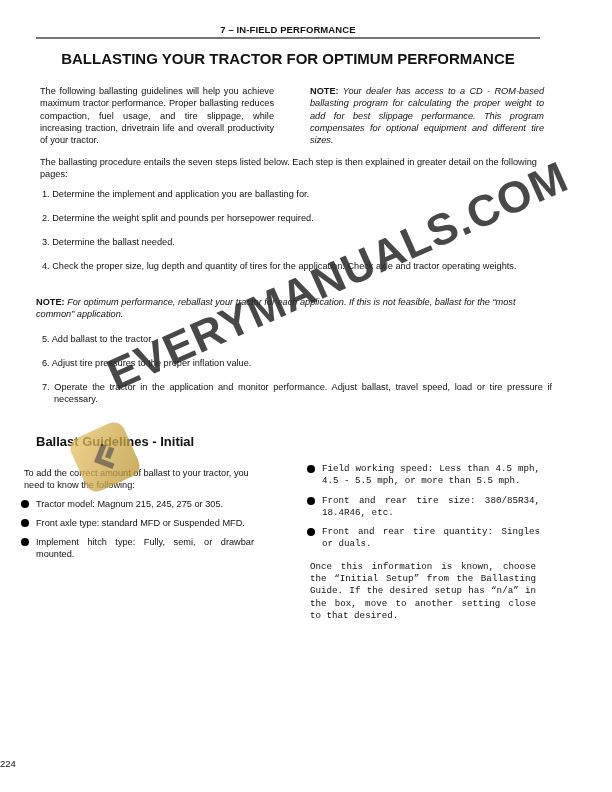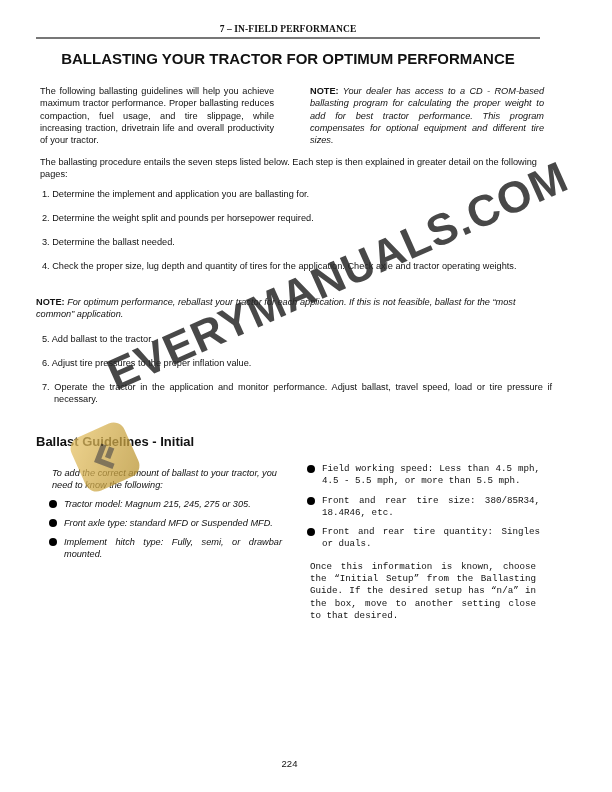--- a/index.html
+++ b/index.html
@@ -1,51 +1,51 @@
 <!DOCTYPE html>
 <html><head>
 <meta charset="utf-8">
 <style>
   html, body { margin:0; padding:0; background:#ffffff; }
   body { width:612px; height:792px; position:relative; overflow:hidden;
          font-family:"Liberation Sans", sans-serif; color:#111; }
   .header-title { position:absolute; top:24px; left:36px; width:504px; text-align:center;
-         font-size:9.5px; font-weight:bold; letter-spacing:0.1px;font-family:Liberation Serif, serif; }
+         font-size:9.5px; font-weight:bold; letter-spacing:0.1px; }
   .header-rule { position:absolute; top:37px; left:36px; width:504px; height:2px; background:#777; }
   .page-title { position:absolute; top:50px; left:36px; width:504px; text-align:center;
          font-size:15px; font-weight:bold; }
   .p { font-size:9.2px; line-height:12.3px; margin:4px; }
   .intro-left { position:absolute; top:81px; left:36px; width:234px; text-align:justify; }
   .intro-right { position:absolute; top:81px; left:306px; width:234px; text-align:justify; font-style:italic; }
   .intro-right b { font-style:normal; }
   .procedure { position:absolute; top:152px; left:36px; width:504px; }
   .step { position:absolute; left:42px; width:498px; font-size:9.2px; line-height:12.3px; padding-left:12px; text-indent:-12px; text-align:justify; }
   .note2 { position:absolute; top:296px; left:36px; width:504px; font-size:9.2px; line-height:12.3px; font-style:italic; }
   .note2 b { font-style:normal; }
   .section-title { position:absolute; top:434px; left:36px; font-size:13px; font-weight:bold;text-align:right; }
-  .col-left { position:absolute; top:463px; left:48px; width:234px;font-style:italic; }
+  .col-left { position:absolute; top:463px; left:20px; width:234px; }
   .col-right { position:absolute; top:463px; left:306px; width:234px;font-family:Liberation Mono, monospace; }
   .bullet { position:relative; padding-left:16px; font-size:9.2px; line-height:12.3px; margin-bottom:7px; text-align:justify; }
   .bullet .dot { position:absolute; left:1px; top:2px; width:8px; height:8px; border-radius:50%; background:#000; }
-  .page-num { position:absolute; top:758px; left:0; width:579px; text-align:center; font-size:9.5px; }
+  .page-num { position:absolute; top:758px; left:0; width:579px; text-align:left; font-size:9.5px; }
   .wm-text { position:absolute; left:110px; top:352px; font-size:44px; font-weight:bold; color:rgba(40,40,40,0.85);
          transform:rotate(-24deg); transform-origin:left center; letter-spacing:1px; white-space:nowrap; }
   .wm-logo { position:absolute; left:76px; top:428px; width:58px; height:58px; border-radius:12px;
          background:linear-gradient(135deg,#e8c468,#b8922e); opacity:0.75; transform:rotate(-24deg); }
   .wm-logo svg { position:absolute; left:9px; top:9px; }
 </style>
 </head>
 <body>
 
 <div class="header-title">7 – IN-FIELD PERFORMANCE</div>
 <div class="header-rule"></div>
 <div class="page-title">BALLASTING YOUR TRACTOR FOR OPTIMUM PERFORMANCE</div>
 
 <p class="p intro-left">The following ballasting guidelines will help you achieve maximum tractor performance. Proper ballasting reduces compaction, fuel usage, and tire slippage, while increasing traction, drivetrain life and overall productivity of your tractor.</p>
-<p class="p intro-right"><b>NOTE:</b><span> Your dealer has access to a CD - ROM-based ballasting program for calculating the proper weight to add for best tractor performance. This program compensates for optional equipment and different tire sizes.</span></p>
+<p class="p intro-right"><b>NOTE:</b><span> Your dealer has access to a CD - ROM-based ballasting program for calculating the proper weight to add for best slippage performance. This program compensates for optional equipment and different tire sizes.</span></p>
 
 <p class="p procedure">The ballasting procedure entails the seven steps listed below. Each step is then explained in greater detail on the following pages:</p>
 
 <div class="step" style="top:188px">1. Determine the implement and application you are ballasting for.</div>
 <div class="step" style="top:212px">2. Determine the weight split and pounds per horsepower required.</div>
 <div class="step" style="top:236px">3. Determine the ballast needed.</div>
 <div class="step" style="top:260px">4. Check the proper size, lug depth and quantity of tires for the application. Check axle and tractor operating weights.</div>
 
 <p class="note2" style="margin:0"><b>NOTE:</b><span>  For optimum performance, reballast your tractor for each application. If this is not feasible, ballast for the “most common” application.</span></p>
 

